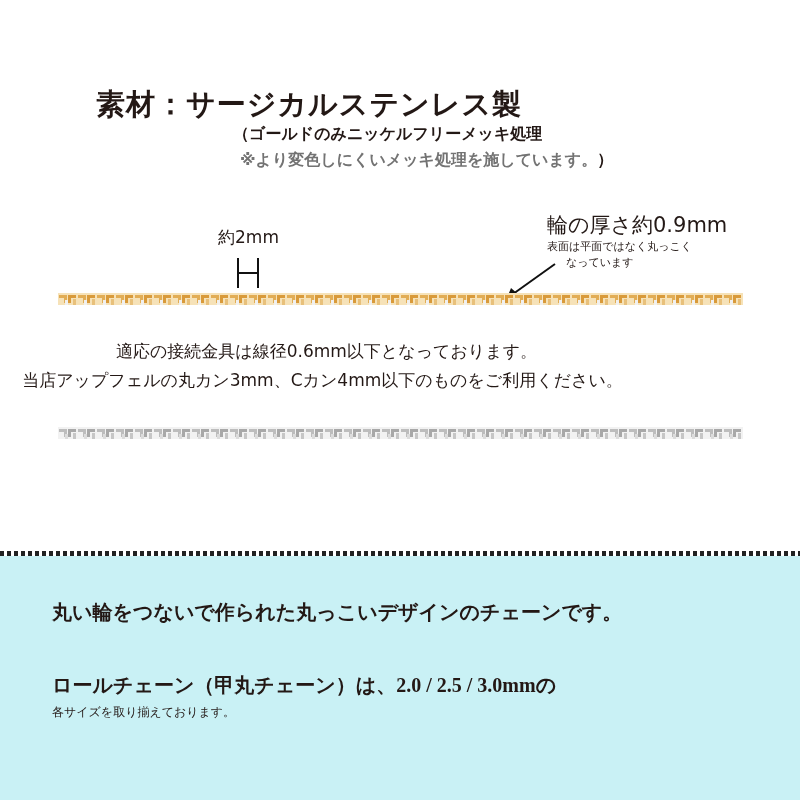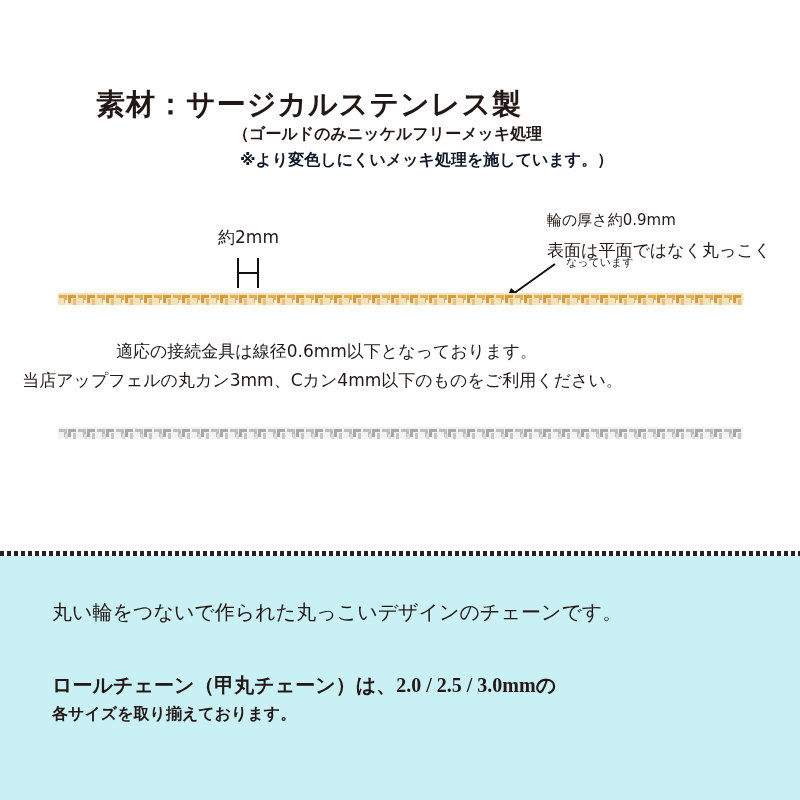--- a/index.html
+++ b/index.html
@@ -8,47 +8,47 @@
       background: #ffffff;
       font-family: "DejaVu Sans", "Liberation Sans", sans-serif;
       color: #231815;
     }
     .abs { position: absolute; white-space: nowrap; }
     .title {
       left: 96px; top: 85px; font-size: 29px; font-weight: bold; letter-spacing: 1px;
     }
     .sub1 { left: 226px; top: 124px; font-size: 16px; font-weight: bold; margin-left: 7px; }
     .sub2 { left: 240px; top: 150px; font-size: 16px; font-weight: bold; }
-    .sub2 .red { color: #0f172a; margin-top: 12px; }
+    .sub2 .red { color: #737373; margin-top: 12px; }
     .lbl-2mm { left: 218px; top: 226px; font-size: 17px; }
     .h-mark { left: 237px; top: 258px; width: 22px; height: 30px; }
     .h-mark .v { position: absolute; top: 0; width: 2px; height: 30px; background: #111; }
     .h-mark .v.l { left: 0; } .h-mark .v.r { right: 0; }
     .h-mark .hz { position: absolute; top: 14px; left: 0; right: 0; height: 2px; background: #111; }
-    .lbl-thick { left: 547px; top: 211px; font-size: 15px; }
-    .note1 { left: 547px; top: 239px; font-size: 17px; }
+    .lbl-thick { left: 547px; top: 211px; font-size: 21px; }
+    .note1 { left: 547px; top: 239px; font-size: 11px; }
     .note2 { left: 547px; top: 255px; font-size: 11px; margin-left: 19px; }
     .arrow { left: 505px; top: 262px; width: 52px; height: 38px; }
     .chain { left: 58px; width: 685px; height: 20px; }
     .chain.gold { top: 289px; }
     .chain.silver { top: 423px; }
     .info1 { left: 0; width: 653px; text-align: center; top: 340px; font-size: 17px; }
     .info2 { left: 0; width: 645px; text-align: center; top: 369px; font-size: 17px; }
     .panel {
       position: absolute; left: 0; top: 556px; width: 800px; height: 244px;
       background: #c9f1f5;
     }
     .dots {
       position: absolute; left: 0; top: 551px; width: 800px; height: 5px;
       background-image: radial-gradient(circle, #111 0 0, transparent 0);
       background: repeating-linear-gradient(90deg, #222 0 4px, transparent 4px 7px);
     }
-    .desc1 { left: 52px; top: 599px; font-size: 20px; font-weight: normal; }
+    .desc1 { left: 52px; top: 599px; font-size: 20px; font-weight: bold; }
     .desc2 { left: 52px; top: 672px; font-size: 20px; font-weight: bold; font-family: Liberation Serif, serif; }
-    .desc3 { left: 52px; top: 704px; font-size: 16px; font-weight: bold; text-align: center; }
+    .desc3 { left: 52px; top: 704px; font-size: 12px; font-weight: normal; text-align: center; }
   </style>
 </head>
 <body>
 
 <div class="abs title">素材：サージカルステンレス製</div>
 <div class="abs sub1">（ゴールドのみニッケルフリーメッキ処理</div>
 <div class="abs sub2">
   <span class="red">※より変色しにくいメッキ処理を施しています。</span><span>）</span>
 </div>
 

